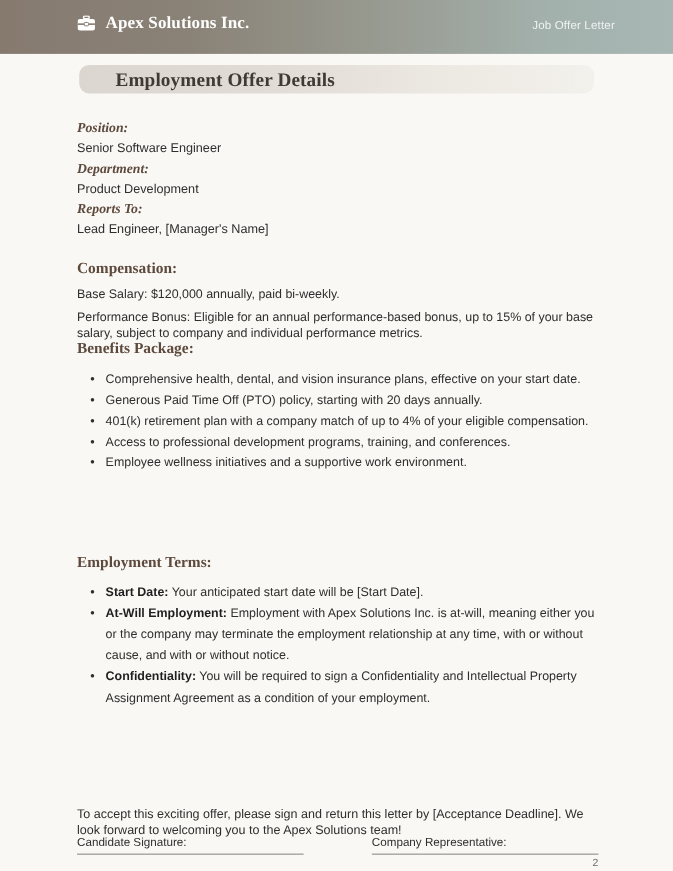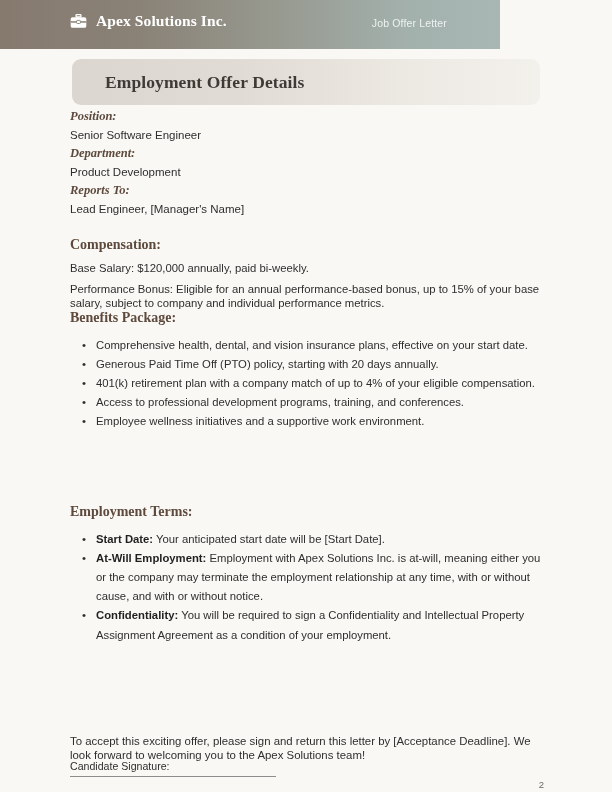--- a/index.html
+++ b/index.html
@@ -12,21 +12,21 @@
     background: #faf8f5;
     font-family: "Liberation Sans", sans-serif;
     position: relative;
     overflow: hidden;
   }
 
   
   .header-band {
     position: absolute;
     top: 0; left: 0;
-    width: 500px;
+    width: 612px;
     height: 49px;
     background: linear-gradient(90deg, #867a6f 0%, #8a8277 28%, #97998f 55%, #a3b1ad 82%, #a8b7b3 100%);
   }
   .brand {
     position: absolute;
     left: 70px;
     top: 12px;
     display: flex;
     align-items: center;
     gap: 9px;
@@ -54,21 +54,21 @@
     letter-spacing: 0.15px;
     white-space: nowrap;
   }
 
   
   .title-panel {
     position: absolute;
     left: 72px;
     top: 59px;
     width: 468px;
-    height: 46px;
+    height: 26px;
     border-radius: 9px;
     background: linear-gradient(90deg, #dbd6cf 0%, #e0dbd4 35%, #ece8e2 70%, #f3f1ec 100%);
     display: flex;
     align-items: center;
   }
   .title-text {
     font-family: "Liberation Serif", serif;
     font-weight: bold;
     font-size: 17.5px;
     color: #3f3a35;
@@ -251,15 +251,19 @@
 
 <div class="footer-overflow">
   <p class="accept-text">To accept this exciting offer, please sign and return this letter by [Acceptance Deadline]. We look forward to welcoming you to the Apex Solutions team!</p>
 </div>
 
 <div class="sig-row">
   <div class="sig-box">
     <div class="sig-label">Candidate Signature:</div>
     <div class="sig-line"></div>
   </div>
+  <div class="sig-box">
+    <div class="sig-label">Company Representative:</div>
+    <div class="sig-line"></div>
+  </div>
 </div>
 
 <div class="page-num">2</div>
 
 </body></html>

